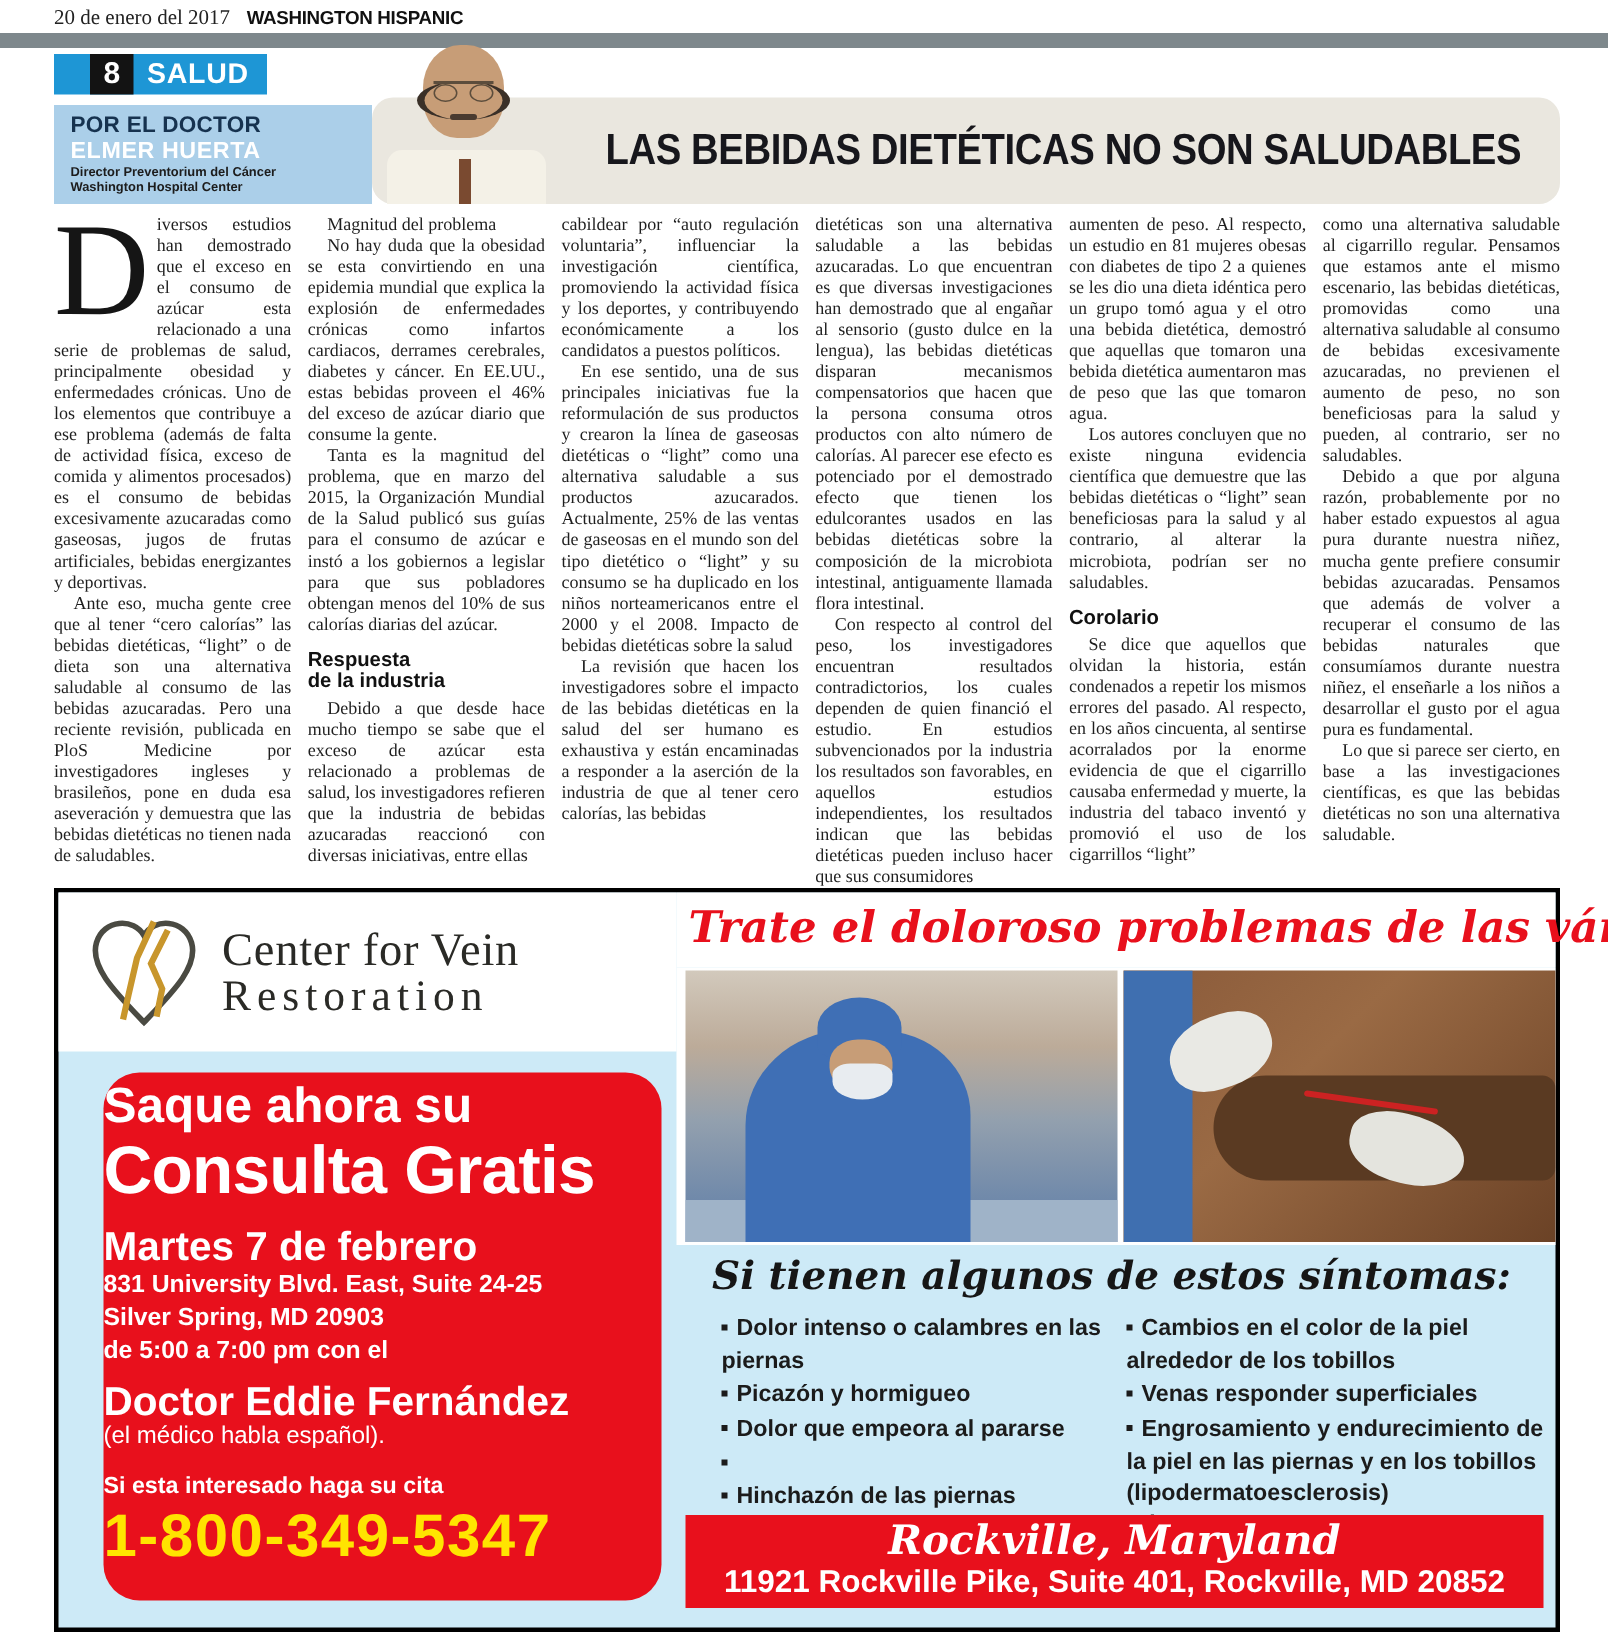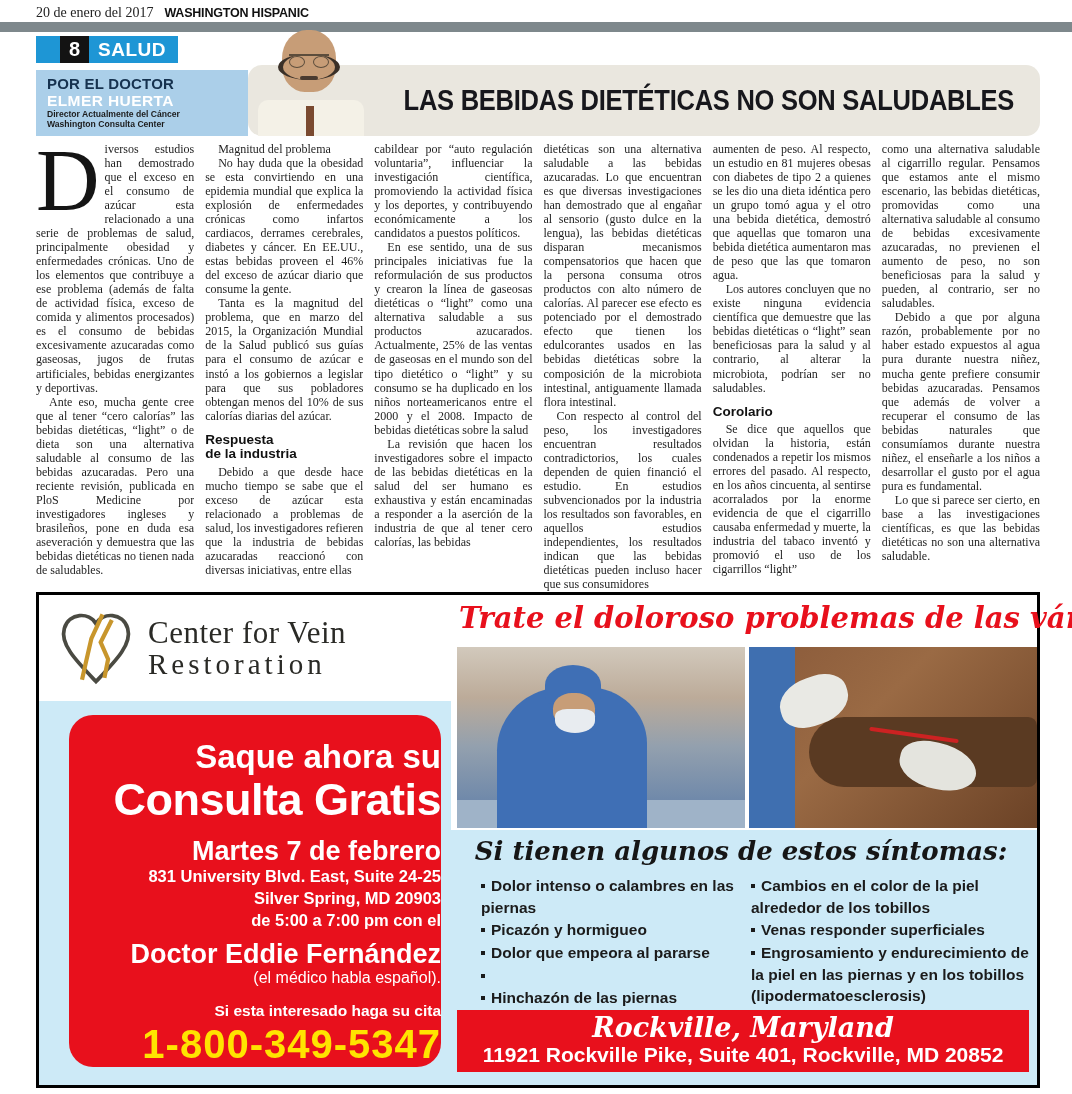--- a/index.html
+++ b/index.html
@@ -46,21 +46,21 @@
   
   .ad { position: absolute; top: 592px; left: 36px; width: 1004px; height: 496px; border: 3px solid #000; background: var(--light-blue); }
   .ad-photo-band { position: absolute; top: 50px; left: 412px; right: 0; height: 185px; background: #fff; }
   .ad-logo-area { position: absolute; top: 0; left: 0; width: 412px; height: 106px; background: #fff; display: flex; align-items: center; padding-left: 15px; }
   .ad-top-white { position: absolute; top: 0; left: 412px; right: 0; height: 50px; background: #fff; }
   .logo-text { font-family: "Liberation Serif", serif; color: #2a2a26; margin-left: 10px; }
   .logo-line1 { font-size: 31px; letter-spacing: 0.5px; line-height: 1.05; }
   .logo-line2 { font-size: 29px; letter-spacing: 4px; line-height: 1.05; }
   .ad-script-headline { position: absolute; top: 6px; left: 420px; right: 8px; text-align: center; font-family: "DejaVu Serif", serif; font-style: italic; font-weight: bold; font-size: 29px; color: var(--ad-red); white-space: nowrap; }
 
-  .promo-box { position: absolute; top: 120px; left: 30px; width: 372px; height: 352px; background: var(--ad-red); border-radius: 24px; text-align: right; color: #fff; font-family: "Liberation Sans", sans-serif; padding-top: 24px; }
+  .promo-box { position: absolute; top: 120px; left: 30px; width: 372px; height: 352px; background: var(--ad-red); border-radius: 24px; text-align: left; color: #fff; font-family: "Liberation Sans", sans-serif; padding-top: 4px; }
   .promo-l1 { font-weight: bold; font-size: 33px; line-height: 1.1; }
   .promo-l2 { font-weight: bold; font-size: 45px; line-height: 1.1; letter-spacing: -0.5px; }
   .promo-date { font-weight: bold; font-size: 27px; margin-top: 12px; line-height: 1.1; }
   .promo-addr { font-weight: bold; font-size: 16.5px; line-height: 1.32; }
   .promo-doctor { font-weight: bold; font-size: 27px; margin-top: 8px; line-height: 1.05; }
   .promo-note { font-weight: normal; font-size: 16px; line-height: 1.3; }
   .promo-cta { font-size: 15.5px; margin-top: 13px; font-weight: bold; }
   .promo-phone { font-weight: bold; font-size: 40px; color: var(--phone-yellow); letter-spacing: 1px; margin-top: 2px; }
 
   .photo { position: absolute; top: 52px; height: 181px; overflow: hidden; }
@@ -102,22 +102,22 @@
   <div class="gray-bar"></div>
 
   <div class="section-badge">
     <div class="page-num-box">8</div>
     <div class="section-name">SALUD</div>
   </div>
 
   <div class="byline-box">
     <div class="byline-kicker">POR EL DOCTOR</div>
     <div class="byline-name">ELMER HUERTA</div>
-    <div class="byline-title">Director Actualmente del Cáncer</div>
-    <div class="byline-title">Washington Consulta Center</div>
+    <div class="byline-title">Director Preventorium del Cáncer</div>
+    <div class="byline-title">Washington Hospital Center</div>
   </div>
 
   <div class="beige-panel">
     <div class="headline">LAS BEBIDAS DIETÉTICAS NO SON SALUDABLES</div>
   </div>
 
   <div class="doctor-photo">
     <div class="d-shirt"></div>
     <div class="d-tie"></div>
     <div class="d-head"></div>

